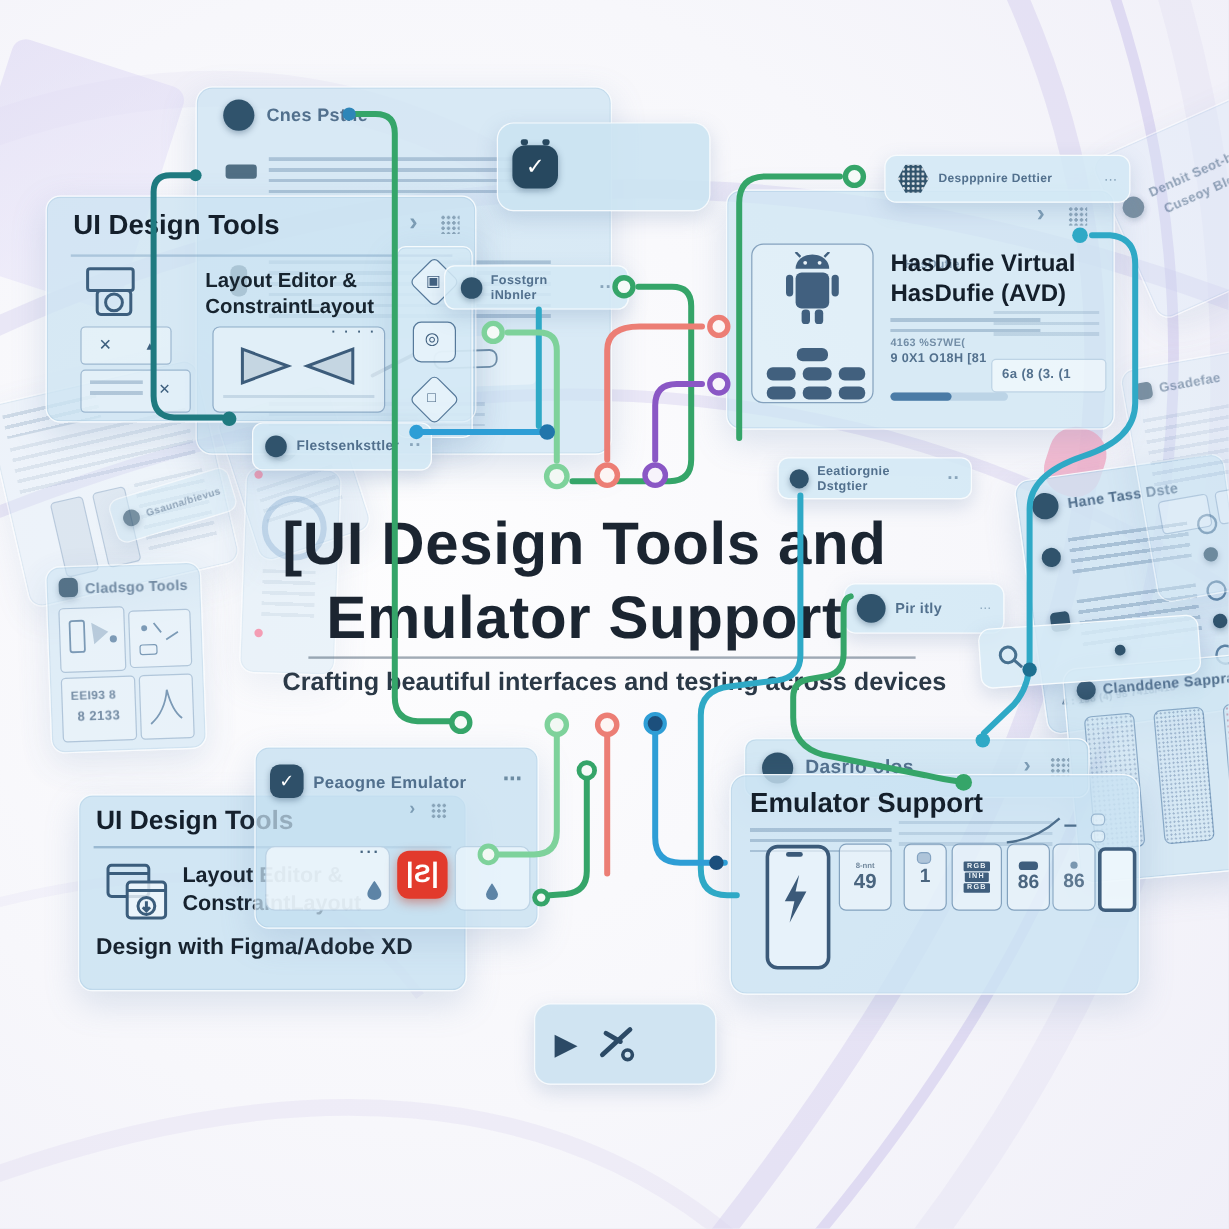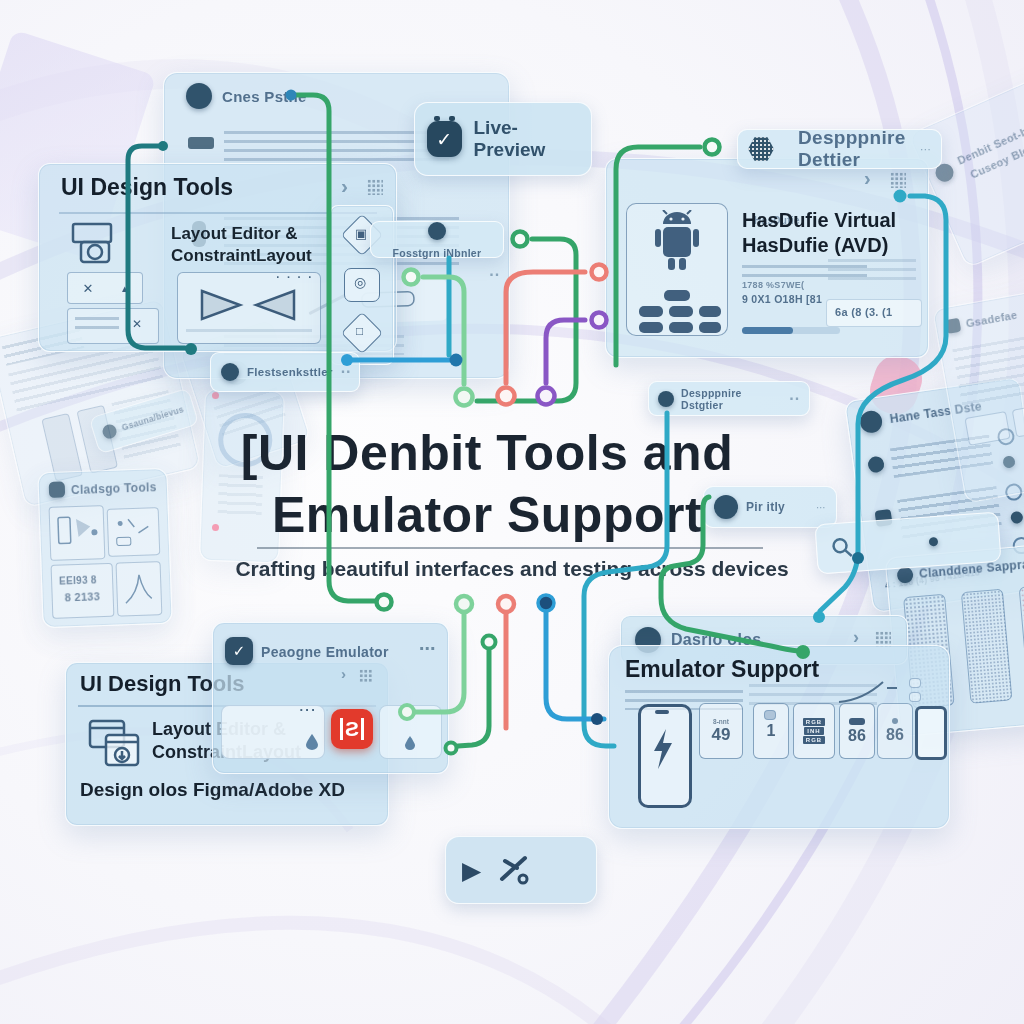--- a/index.html
+++ b/index.html
@@ -210,49 +210,49 @@
       <div class="abs" style="left:42px;top:102px;width:24px;height:11px;border-radius:5px;background:#41607e;"></div>
       <div class="abs" style="left:72px;top:102px;width:22px;height:11px;border-radius:5px;background:#41607e;"></div>
       <div class="abs" style="left:12px;top:118px;width:24px;height:11px;border-radius:5px;background:#41607e;"></div>
       <div class="abs" style="left:42px;top:118px;width:24px;height:11px;border-radius:5px;background:#41607e;"></div>
       <div class="abs" style="left:72px;top:118px;width:22px;height:11px;border-radius:5px;background:#41607e;"></div>
     </div>
     <div class="abs b8" style="left:136px;top:50px;font-size:20px;color:#141f2b;">HasDufie Virtual</div>
     <div class="abs b8" style="left:136px;top:75px;font-size:20px;color:#141f2b;">HasDufie (AVD)</div>
     <div class="abs stripes" style="left:136px;top:106px;width:125px;height:12px;"></div>
     <div class="abs stripes-lt" style="left:222px;top:100px;width:88px;height:26px;"></div>
-    <div class="abs garble" style="left:136px;top:121px;font-size:9px;opacity:.7;">1788 %S7WE(</div>
+    <div class="abs garble" style="left:136px;top:121px;font-size:9px;opacity:.7;">4163 %S7WE(</div>
     <div class="abs garble" style="left:136px;top:134px;font-size:10.5px;">9 0X1   O18H   [81</div>
     <div class="abs" style="left:220px;top:140px;width:94px;height:26px;background:rgba(253,255,255,.55);border:1px solid rgba(160,190,215,.6);border-radius:4px;">
       <span class="abs garble" style="left:8px;top:6px;font-size:11px;">6a  (8  (3.  (1</span>
     </div>
     <div class="abs" style="left:136px;top:168px;width:98px;height:7px;border-radius:4px;background:rgba(160,190,215,.5);">
       <div class="abs" style="left:0;top:0;width:52%;height:7px;border-radius:4px;background:#4a7ba6;"></div>
     </div>
   </div>
 
-  <div class="abs b8" style="left:137px;top:424px;width:700px;text-align:center;font-size:50px;letter-spacing:.5px;color:#1b2531;">[UI Denbit Tools and</div>
+  <div class="abs b8" style="left:137px;top:424px;width:700px;text-align:center;font-size:50px;letter-spacing:.5px;color:#1b2531;">[UI Design Tools and</div>
   <div class="abs b8" style="left:137px;top:486px;width:700px;text-align:center;font-size:50px;letter-spacing:.5px;color:#1b2531;">Emulator Support</div>
   <div class="abs" style="left:257px;top:547px;width:506px;height:2px;background:rgba(70,90,110,.5);"></div>
   <div class="abs" style="left:162px;top:557px;width:700px;text-align:center;font-size:21px;font-weight:600;color:#2b3947;">Crafting beautiful interfaces and testing across devices</div>
 
   <div class="card" style="left:65px;top:662px;width:322px;height:162px;background:rgba(199,225,241,.8);">
     <div class="abs b8" style="left:14px;top:8px;font-size:22px;color:#141f2b;">UI Design Tools</div>
     <div class="abs" style="left:12px;top:42px;width:298px;height:1.5px;background:rgba(100,140,175,.5);"></div>
     <svg class="abs" style="left:18px;top:52px;" width="60" height="56" fill="none" stroke="#3b5d7c" stroke-width="2.5">
       <rect x="6" y="6" width="34" height="26" rx="3"></rect>
         <path d="M6,13 h34"></path>
       <rect x="22" y="20" width="32" height="30" rx="3" fill="rgba(240,248,252,.8)"></rect>
         <path d="M22,27 h32"></path>
       <circle cx="38" cy="40" r="7"></circle>
         <path d="M38,36 v7 M35,41 l3,3 3,-3"></path>
     </svg>
     <div class="abs b8" style="left:86px;top:56px;font-size:18px;color:#16222e;">Layout Editor &amp;</div>
     <div class="abs b8" style="left:86px;top:79px;font-size:18px;color:#16222e;">ConstraintLayout</div>
-    <div class="abs b8" style="left:14px;top:116px;font-size:19px;color:#16222e;">Design olos Figma/Adobe XD</div>
+    <div class="abs b8" style="left:14px;top:116px;font-size:19px;color:#16222e;">Design with Figma/Adobe XD</div>
   </div>
 
   <div class="card" style="left:620px;top:615px;width:286px;height:48px;border-radius:10px;background:rgba(206,229,243,.88);">
     <div class="abs iccirc scrib" style="left:14px;top:11px;width:26px;height:26px;"></div>
     <div class="abs garble" style="left:50px;top:15px;font-size:16px;">Dasrio olos</div>
     <div class="abs chev" style="left:232px;top:11px;font-size:18px;">›</div>
     <div class="abs dgrid" style="left:254px;top:15px;"></div>
   </div>
 
   <div class="card" style="left:212px;top:622px;width:235px;height:150px;background:rgba(196,223,240,.74);">
@@ -320,44 +320,43 @@
     <div class="abs" style="left:306px;top:60px;width:26px;height:48px;border:3px solid #3f5e7d;border-radius:6px;background:rgba(250,253,255,.7);"></div>
 
   </div>
 
   <div class="badge" style="left:414px;top:102px;width:152px;height:72px;border-radius:14px;padding:0 12px;gap:12px;background:rgba(203,227,242,.9);">
     <div style="position:relative;width:38px;height:36px;border-radius:11px;background:#27485f;display:flex;align-items:center;justify-content:center;color:#fff;font-size:19px;font-weight:800;box-shadow:0 2px 6px rgba(30,60,90,.4);">
       <span>✓</span>
       <span style="position:absolute;top:-5px;left:7px;width:6px;height:5px;background:#27485f;border-radius:2px;"></span>
       <span style="position:absolute;top:-5px;right:7px;width:6px;height:5px;background:#27485f;border-radius:2px;"></span>
     </div>
-    <span style="font-size:19px;font-weight:700;color:#31516b;">Live-Preview</span>
-  </div>
-
-  <div class="badge" style="left:370px;top:221px;width:126px;height:35px;padding:0 3px;gap:7px;flex-direction:column;">
+  </div>
+
+  <div class="badge" style="left:370px;top:221px;width:126px;height:35px;padding:0 13px;gap:7px;">
     <span class="iccirc scrib" style="width:18px;height:18px;display:inline-block;flex:none;"></span>
     <span class="garble" style="font-size:10.5px;">Fosstgrn iNbnler</span>
     <span style="color:#8aa6bc;font-weight:800;margin-left:auto;">··</span>
   </div>
 
   <div class="badge" style="left:737px;top:129px;width:183px;height:38px;border-radius:10px;padding:0 10px;gap:8px;">
     <span class="scrib" style="width:26px;height:26px;flex:none;background-color:#31536b;clip-path:polygon(25% 5%,75% 5%,100% 50%,75% 95%,25% 95%,0% 50%);"></span>
-    <span class="garble" style="font-size:19px;margin-left:16px;">Despppnire Dettier</span>
+    <span class="garble" style="font-size:10px;">Despppnire Dettier</span>
     <span style="color:#8aa6bc;font-size:11px;margin-left:auto;">⋯</span>
   </div>
 
   <div class="badge" style="left:210px;top:352px;width:128px;height:38px;padding:0 10px;gap:8px;">
     <span class="iccirc scrib" style="width:18px;height:18px;display:inline-block;flex:none;"></span>
     <span class="garble" style="font-size:11.5px;">Flestsenksttler</span>
     <span style="color:#8aa6bc;font-weight:800;margin-left:auto;">··</span>
   </div>
 
   <div class="badge" style="left:648px;top:381px;width:142px;height:33px;padding:0 9px;gap:7px;">
     <span class="iccirc scrib" style="width:16px;height:16px;display:inline-block;flex:none;"></span>
-    <span class="garble" style="font-size:10.5px;">Despppnire Dstgtier</span>
+    <span class="garble" style="font-size:10.5px;">Eeatiorgnie Dstgtier</span>
     <span style="color:#8aa6bc;font-weight:800;margin-left:auto;">··</span>
   </div>
 
   <div class="badge" style="left:703px;top:486px;width:112px;height:40px;border-radius:10px;padding:0 10px;gap:8px;">
     <span class="iccirc scrib" style="width:24px;height:24px;display:inline-block;flex:none;"></span>
     <span class="garble" style="font-size:12px;">Pir itly</span>
     <span style="color:#8aa6bc;font-size:10px;margin-left:auto;">⋯</span>
   </div>
 
   <div class="badge" style="left:816px;top:518px;width:154px;height:48px;border-radius:10px;transform:rotate(-4deg);padding:0 14px;gap:10px;background:rgba(214,234,246,.85);">

